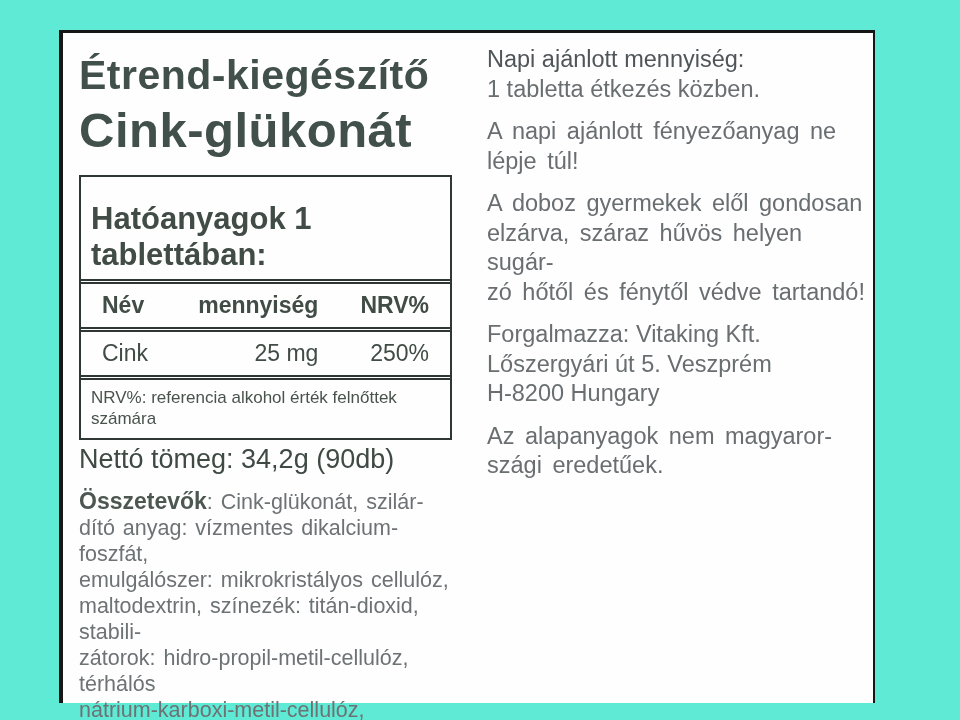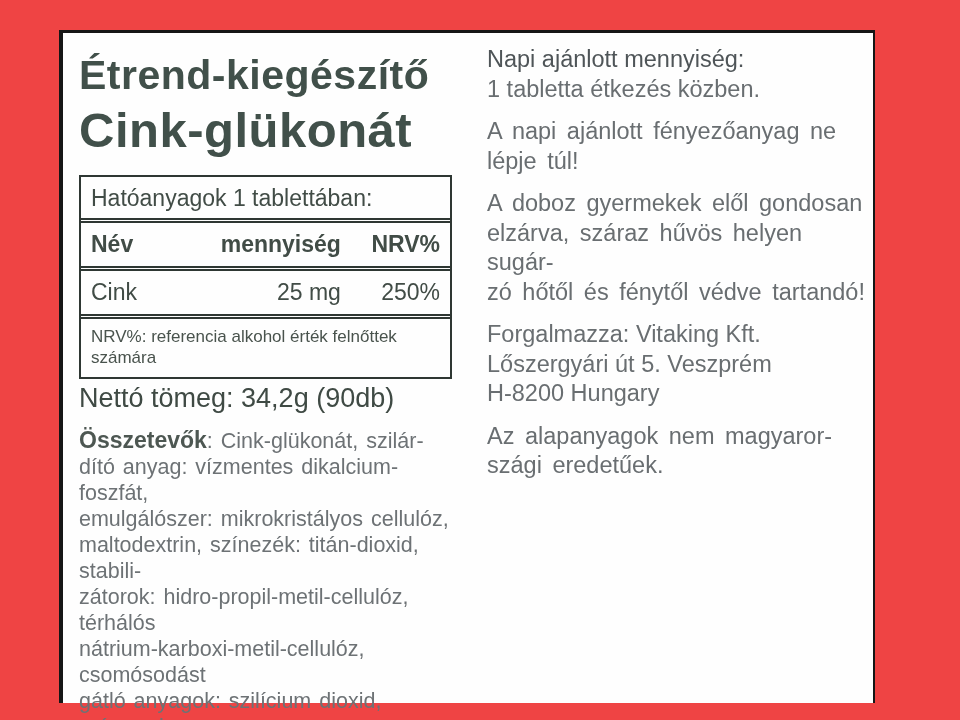--- a/index.html
+++ b/index.html
@@ -1,34 +1,34 @@
 <!DOCTYPE html>
 <html><head>
 <meta charset="utf-8">
 <style>
   html,body { margin:0; padding:0; background:#ffffff; }
   .page {
-    position:relative; width:960px; height:720px; background:#ef4444;
+    position:relative; width:960px; height:720px; background:#5eead4;
     font-family:"Liberation Sans", sans-serif; overflow:hidden;
   }
   .label-box {
     position:absolute; left:59px; top:30px; width:810px; height:670px;
     border-top:3px solid #161616; border-left:4px solid #161616; border-right:2px solid #161616;
     background:#fefefe;
   }
   .col-left  { position:absolute; left:16px; top:18px; width:385px; }
   .col-right { position:absolute; left:424px; top:12px; width:384px; }
 
   .title1 { margin:0; font-size:41px; font-weight:bold; color:#41504a; letter-spacing:0.5px; line-height:48px; }
   .title2 { margin:4px 0 0; font-size:49px; font-weight:bold; color:#41504a; letter-spacing:0.5px; line-height:54px; }
 
   .facts { margin-top:18px; width:369px; border:2px solid #2e3733; color:#414c46; }
-  .facts-title { font-size:23px; font-weight:normal; padding:8px 10px 6px; border-bottom:5px double #2e3733; }
+  .facts-title { font-size:31px; font-weight:bold; padding:24px 10px 6px; border-bottom:5px double #2e3733; }
   .facts table { width:100%; border-collapse:collapse; font-size:23px; color:#414c46; }
-  .facts th, .facts td { padding:8px 10px; font-weight:normal; }
+  .facts th, .facts td { padding:8px 21px; font-weight:normal; }
   .facts thead th { font-weight:bold; border-bottom:5px double #2e3733; }
   .facts tbody td { border-bottom:5px double #2e3733; }
   .c1 { text-align:left;  width:36%; }
   .c2 { text-align:right; width:37%; }
   .c3 { text-align:right; width:27%; }
   .facts-note { font-size:17px; line-height:21px; padding:7px 10px 9px; color:#49534d; white-space:pre-line; }
 
   .net-weight { margin-top:4px; font-size:27px; font-weight:normal; color:#3f4a44; }
 
   .ingredients {

